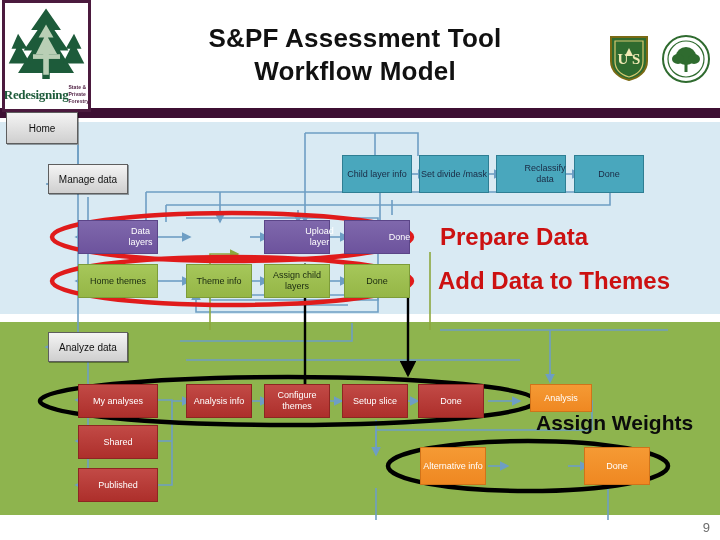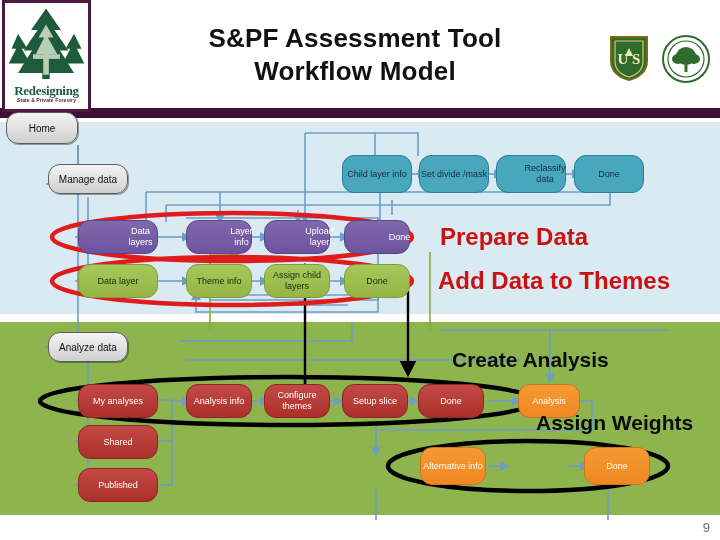--- a/index.html
+++ b/index.html
@@ -8,42 +8,42 @@
     font-family:"Liberation Sans", sans-serif;
     overflow:hidden;position:relative;
   }
   #slide{position:absolute;left:0;top:0;width:720px;height:540px;overflow:hidden;background:#fff;}
 
   
   .logo-box{position:absolute;left:2px;top:0;width:89px;height:112px;
     background:#ffffff;border:3px solid #4b1a3e;box-sizing:border-box;overflow:hidden;}
   .logo-tree{position:absolute;left:0;top:0;width:100%;height:82px;}
   .logo-cap{position:absolute;left:0;bottom:0;width:100%;height:30px;background:#ffffff;
-    display:flex;flex-direction:column;align-items:center;justify-content:center;}
+    display:flex;flex-direction:row;align-items:center;justify-content:center;}
   .logo-cap .l1{font-family:"Liberation Serif",serif;font-weight:bold;font-size:13px;color:#1d5b3a;line-height:13px;letter-spacing:-0.3px;}
   .logo-cap .l2{font-size:5px;color:#4b1a3e;font-weight:bold;line-height:7px;letter-spacing:0.1px;}
 
   .purple-bar{position:absolute;left:0;top:108px;width:720px;height:10px;background:#3d0f33;}
   .title{position:absolute;left:120px;top:22px;width:470px;text-align:center;
     font-size:26px;font-weight:bold;color:#111;line-height:33px;letter-spacing:0.2px;}
 
   .seal{position:absolute;top:34px;}
   .seal.fs{left:608px;width:42px;height:48px;}
   .seal.nasf{left:661px;width:50px;height:50px;}
 
   
   .band-blue{position:absolute;left:0;top:122px;width:720px;height:192px;background:#d9eaf3;}
   .band-green{position:absolute;left:0;top:322px;width:720px;height:193px;background:#8eb44e;}
 
   
   svg.wires{position:absolute;left:0;top:0;width:720px;height:540px;pointer-events:none;}
 
   
   .node{position:absolute;box-sizing:border-box;display:flex;align-items:center;
-    justify-content:center;text-align:center;font-size:9px;line-height:11px;border-radius:12px;}
+    justify-content:center;text-align:center;font-size:9px;line-height:11px;}
 
   .n-grey{background:linear-gradient(#f4f4f4,#cfcfcf);border:1px solid #5e5e5e;color:#111;
     font-size:10px;box-shadow:1px 1px 0 rgba(0,0,0,.35);}
   .n-teal{background:#49a7bd;border:1px solid #2e7e93;color:#1a2a44;}
   .n-purple{background:linear-gradient(#7f68ac,#6d539d);border:1px solid #5b4588;color:#fff;padding-left:45px;}
   .n-green{background:linear-gradient(#a6c75a,#95b646);border:1px solid #7d9c39;color:#1a2a10;}
   .n-red{background:linear-gradient(#c24a46,#ad2f2b);border:1px solid #8d2622;color:#fff;}
   .n-orange{background:linear-gradient(#f59a34,#ef8822);border:1px solid #d0731a;color:#fff;}
 
   
@@ -214,41 +214,39 @@
   <div class="node n-grey" style="left:6px;top:112px;width:72px;height:32px;">Home</div>
   <div class="node n-grey" style="left:48px;top:164px;width:80px;height:30px;">Manage data</div>
   <div class="node n-grey" style="left:48px;top:332px;width:80px;height:30px;">Analyze data</div>
 
   <div class="node n-teal" style="left:342px;top:155px;width:70px;height:38px;">Child layer info</div>
   <div class="node n-teal" style="left:419px;top:155px;width:70px;height:38px;">Set divide /mask</div>
   <div class="node n-teal" style="left:496px;top:155px;width:70px;height:38px;padding-left:28px;">Reclassify data</div>
   <div class="node n-teal" style="left:574px;top:155px;width:70px;height:38px;">Done</div>
 
   <div class="node n-purple" style="left:78px;top:220px;width:80px;height:34px;">Data layers</div>
-  <div class="node n-purple" style="left:186px;top:220px;width:66px;height:34px;">Layer info</div>
   <div class="node n-purple" style="left:264px;top:220px;width:66px;height:34px;">Upload layer</div>
   <div class="node n-purple" style="left:344px;top:220px;width:66px;height:34px;">Done</div>
 
-  <div class="node n-green" style="left:78px;top:264px;width:80px;height:34px;">Data layer</div>
+  <div class="node n-green" style="left:78px;top:264px;width:80px;height:34px;">Home themes</div>
   <div class="node n-green" style="left:186px;top:264px;width:66px;height:34px;">Theme info</div>
   <div class="node n-green" style="left:264px;top:264px;width:66px;height:34px;">Assign child layers</div>
   <div class="node n-green" style="left:344px;top:264px;width:66px;height:34px;">Done</div>
 
   <div class="node n-red" style="left:78px;top:384px;width:80px;height:34px;">My analyses</div>
   <div class="node n-red" style="left:78px;top:425px;width:80px;height:34px;text-align:center;">Shared</div>
   <div class="node n-red" style="left:78px;top:468px;width:80px;height:34px;">Published</div>
 
   <div class="node n-red" style="left:186px;top:384px;width:66px;height:34px;">Analysis info</div>
   <div class="node n-red" style="left:264px;top:384px;width:66px;height:34px;">Configure themes</div>
   <div class="node n-red" style="left:342px;top:384px;width:66px;height:34px;">Setup slice</div>
   <div class="node n-red" style="left:418px;top:384px;width:66px;height:34px;">Done</div>
 
-  <div class="node n-orange" style="left:518px;top:384px;width:62px;height:34px;">Analysis</div>
+  <div class="node n-orange" style="left:530px;top:384px;width:62px;height:28px;">Analysis</div>
   <div class="node n-orange" style="left:420px;top:447px;width:66px;height:38px;">Alternative info</div>
   <div class="node n-orange" style="left:584px;top:447px;width:66px;height:38px;">Done</div>
 
   <div class="anno red" style="left:440px;top:223px;">Prepare Data</div>
   <div class="anno red" style="left:438px;top:267px;">Add Data to Themes</div>
-  <div class="anno black" style="left:452px;top:348px;">Create Analysis</div>
   <div class="anno black" style="left:536px;top:411px;">Assign Weights</div>
 
   <div class="page-num">9</div>
 </div>
 
 </body></html>

